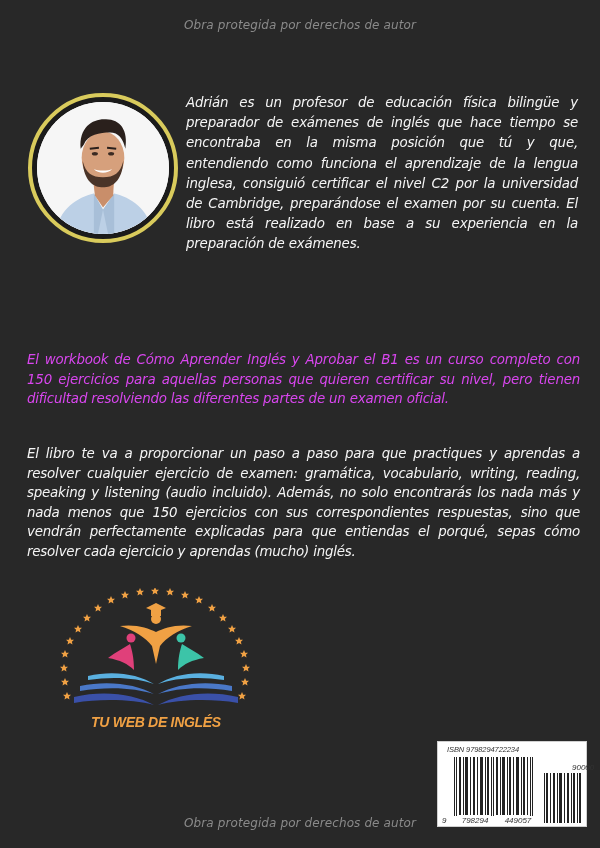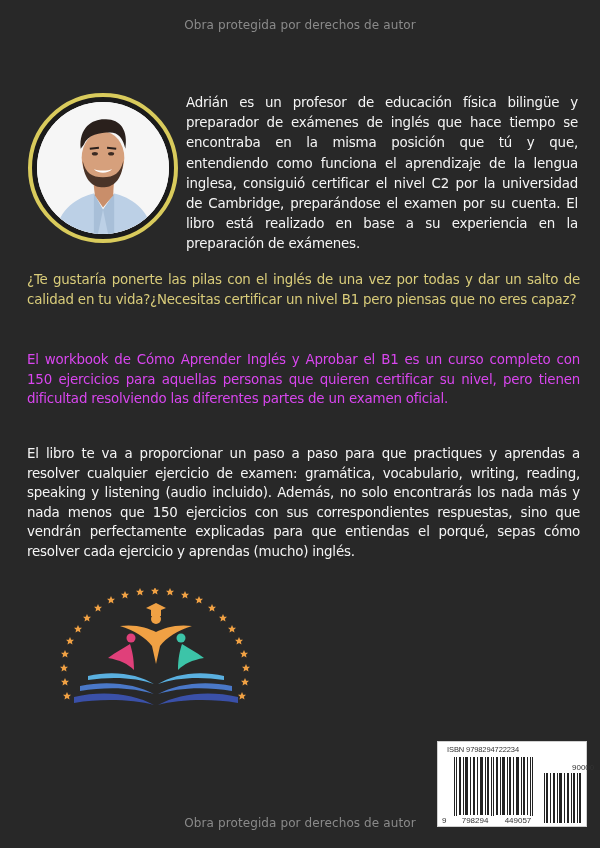--- a/index.html
+++ b/index.html
@@ -17,21 +17,21 @@
       font-family: "DejaVu Sans", sans-serif;
       font-size: 12px;
       color: #8a8a8a;
       letter-spacing: 0.1px;
     }
     .wm-top { top: 18px; }
     .wm-bottom { top: 816px; }
 
     .cover {
       position: absolute;
-      left: 0; top: 0; width: 600px; height: 848px;
+      left: 0; top: 0; width: 600px; height: 848px; font-style: italic;
     }
 
     .avatar-ring {
       position: absolute;
       left: 28px; top: 93px;
       width: 150px; height: 150px;
       border-radius: 50%;
       border: 4px solid #d9cb5c;
       background: #1b1b1b;
       padding: 5px;
@@ -186,21 +186,20 @@
         <ellipse cx="57" cy="51" rx="3" ry="1.8" fill="#3a2a22"></ellipse>
         <ellipse cx="73" cy="51" rx="3" ry="1.8" fill="#3a2a22"></ellipse>
         <path d="M52 46 L61 45" stroke="#2a201c" stroke-width="2"></path>
         <path d="M69 45 L78 46" stroke="#2a201c" stroke-width="2"></path>
       </svg>
     </div>
   </div>
 
   <p class="bio">Adrián es un profesor de educación física bilingüe y preparador de exámenes de inglés que hace tiempo se encontraba en la misma posición que tú y que, entendiendo como funciona el aprendizaje de la lengua inglesa, consiguió certificar el nivel C2 por la universidad de Cambridge, preparándose el examen por su cuenta. El libro está realizado en base a su experiencia en la preparación de exámenes.</p>
 
-  <p class="hook">¿Te gustaría ponerte las pilas con el inglés de una vez por todas y dar un salto de calidad en tu vida?¿Necesitas certificar un nivel B1 pero piensas que no eres capaz?</p>
 
   <p class="para1">El workbook de Cómo Aprender Inglés y Aprobar el B1 es un curso completo con 150 ejercicios para aquellas personas que quieren certificar su nivel, pero tienen dificultad resolviendo las diferentes partes de un examen oficial.</p>
 
   <p class="para2">El libro te va a proporcionar un paso a paso para que practiques y aprendas a resolver cualquier ejercicio de examen: gramática, vocabulario, writing, reading, speaking y listening (audio incluido). Además, no solo encontrarás los nada más y nada menos que 150 ejercicios con sus correspondientes respuestas, sino que vendrán perfectamente explicadas para que entiendas el porqué, sepas cómo resolver cada ejercicio y aprendas (mucho) inglés.</p>
 
   <div class="logo">
     <svg viewBox="0 0 196 122">
       <defs>
         <path id="star" d="M0,-4 L1.2,-1.3 L4,-1.2 L1.9,0.7 L2.5,3.6 L0,2.1 L-2.5,3.6 L-1.9,0.7 L-4,-1.2 L-1.2,-1.3 Z" fill="#f0a144"></path>
       </defs>
@@ -240,20 +239,21 @@
       <circle cx="123" cy="50" r="4.5" fill="#3cc4a8"></circle>
       <path d="M146 70 C138 64 130 60 124 56 C122 62 120 70 120 82 C126 76 134 72 146 70 Z" fill="#3cc4a8"></path>
 
       <path d="M30 88 C55 82 80 86 96 96 C80 90 55 88 30 92 Z" fill="#5ab0e0"></path>
       <path d="M166 88 C141 82 116 86 100 96 C116 90 141 88 166 92 Z" fill="#5ab0e0"></path>
       <path d="M22 98 C50 92 78 96 96 106 C78 100 50 98 22 103 Z" fill="#4a78c8"></path>
       <path d="M174 98 C146 92 118 96 100 106 C118 100 146 98 174 103 Z" fill="#4a78c8"></path>
       <path d="M16 109 C46 102 76 106 96 117 C76 112 46 110 16 115 Z" fill="#3a50a8"></path>
       <path d="M180 109 C150 102 120 106 100 117 C120 112 150 110 180 115 Z" fill="#3a50a8"></path>
     </svg>
+    <div class="logo-text">TU WEB DE INGLÉS</div>
   </div>
 
   <div class="barcode-box">
     <div class="isbn-label">ISBN 9798294722234</div>
     <div class="bars-main">
       <svg viewBox="0 0 80 66" preserveAspectRatio="none">
         <g fill="#222">
           <rect x="0" y="0" width="1" height="66"></rect>
           <rect x="2" y="0" width="1" height="66"></rect>
           <rect x="5" y="0" width="2" height="58"></rect>

